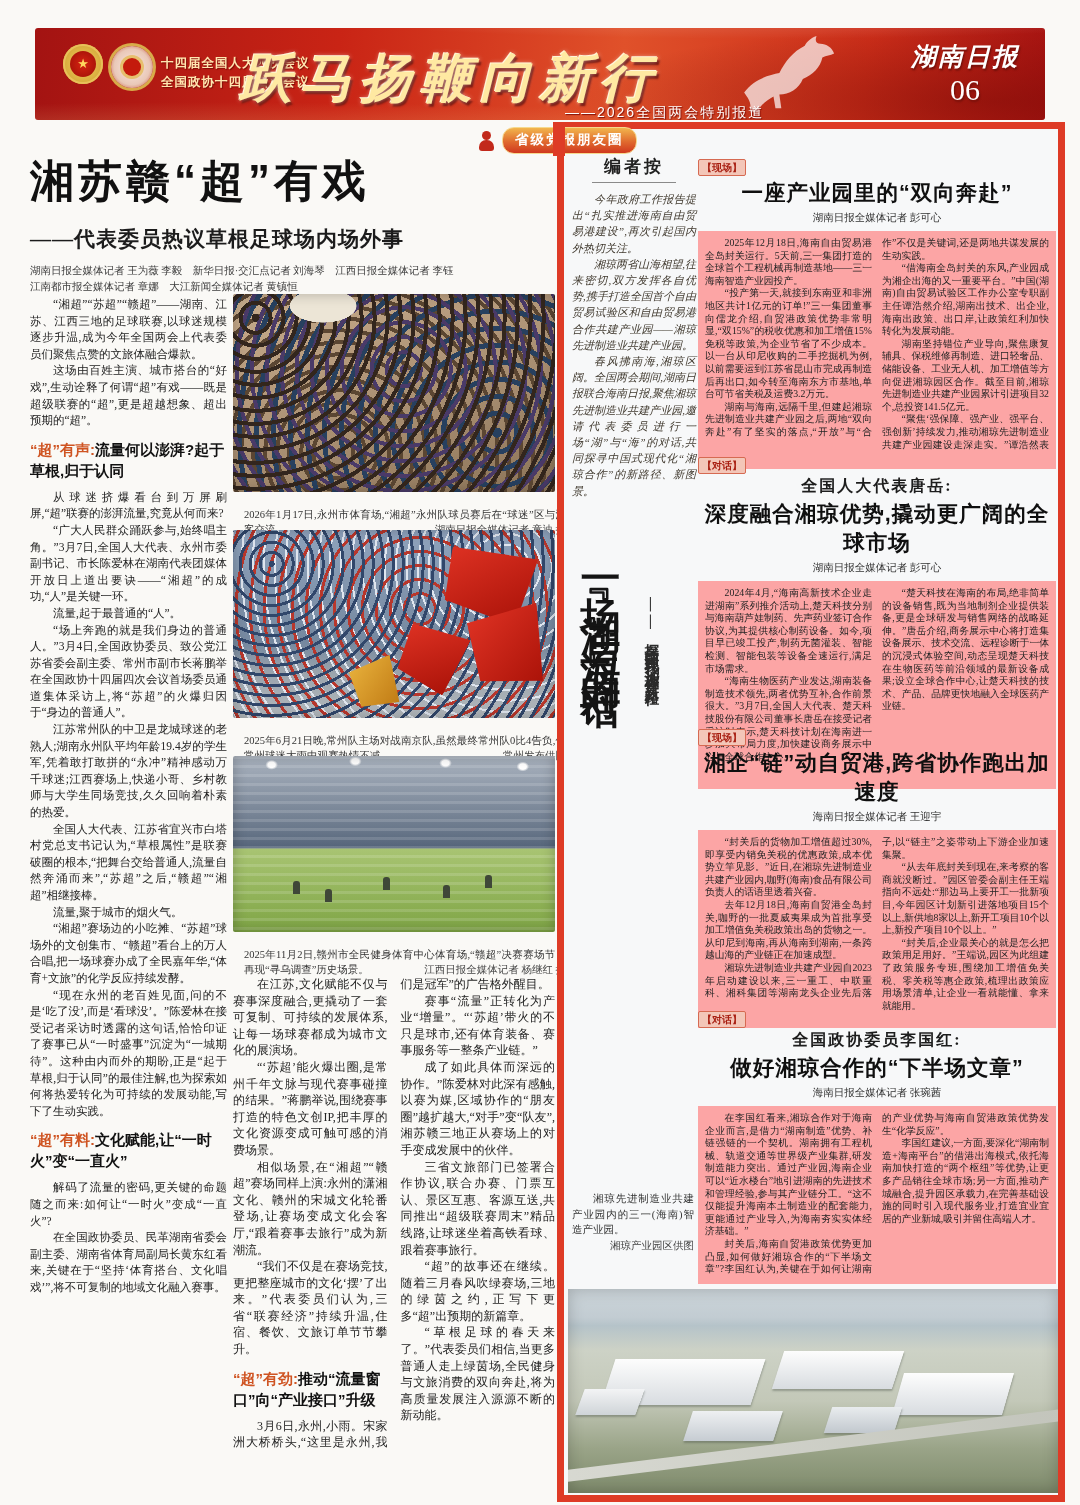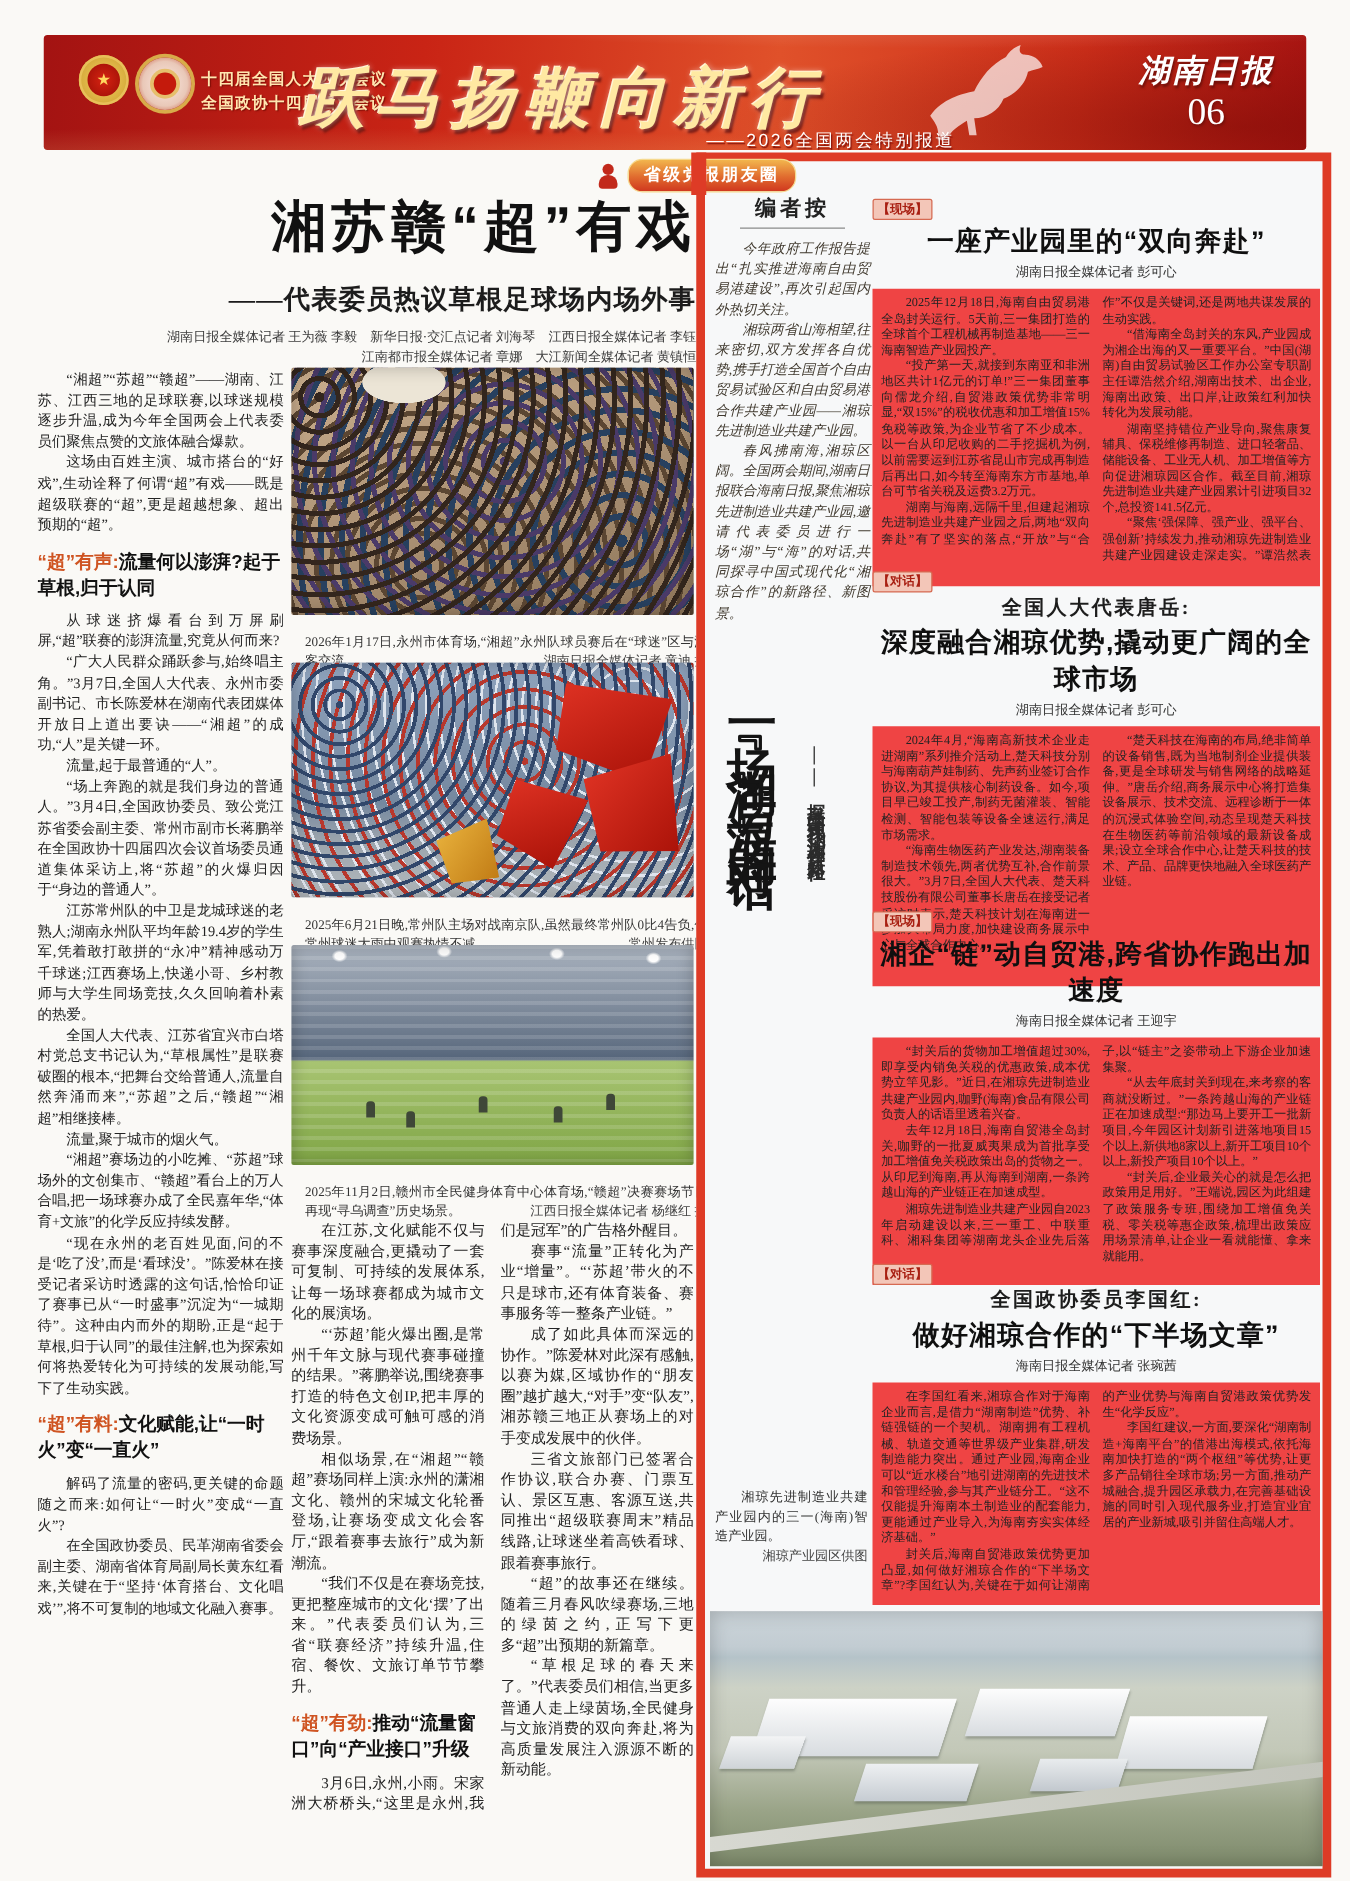--- a/index.html
+++ b/index.html
@@ -33,21 +33,21 @@
   #masthead .pn{font-size:30px;font-family:"Liberation Serif",serif;text-shadow:1px 2px 2px #70100a;}
   
   #badge{position:absolute;left:476px;top:127px;z-index:5;display:flex;align-items:center;gap:4px;}
   #badge .person{width:22px;height:22px;position:relative;}
   #badge .person:before{content:"";position:absolute;left:6px;top:1px;width:9px;height:9px;border-radius:50%;background:#c2291b;}
   #badge .person:after{content:"";position:absolute;left:3px;top:10px;width:15px;height:11px;border-radius:7px 7px 3px 3px;background:#c2291b;}
   #badge .pill{background:linear-gradient(180deg,#f2b54d,#e06a2e 55%,#d0381f);color:#fff;font-weight:bold;
       font-size:13.5px;letter-spacing:2px;padding:3px 12px 4px;border-radius:12px;border:1px solid #f6d98e;}
   #border-patch{position:absolute;left:553px;top:122px;width:12px;height:34px;background:#de3b26;z-index:6;}
   
-  #lhead{position:absolute;left:30px;top:152px;width:527px;text-align:right;}
+  #lhead{position:absolute;left:30px;top:152px;width:527px;text-align:left;}
   #lhead h1{margin:0;font-size:44px;letter-spacing:4px;color:#111;}
   #lhead .dek{margin-top:14px;font-size:21px;font-weight:bold;letter-spacing:1px;color:#1c1c1c;}
   #lhead .by{margin-top:10px;font-size:10.5px;color:#3c3c3c;line-height:16px;}
   .colflow p.bp{margin:0;text-indent:2em;text-align:justify;}
   #lcol1{position:absolute;left:30px;top:296px;width:197px;height:1202px;overflow:hidden;
       font-size:11.5px;line-height:16.6px;}
   #lcol23{position:absolute;left:233px;top:976px;width:322px;height:524px;overflow:hidden;
       font-size:12px;line-height:16.6px;column-count:2;column-gap:13px;}
   .subhead{margin:10px 0 8px;font-size:15px;line-height:21px;font-family:"Liberation Sans","DejaVu Sans",sans-serif;}
   .subhead .red{color:#cf5422;}
@@ -93,21 +93,21 @@
   #vsub{position:absolute;left:78px;top:468px;height:600px;writing-mode:vertical-rl;
       font-size:14.5px;letter-spacing:3px;color:#2b2b2b;font-weight:bold;}
   .art{position:absolute;left:134px;width:358px;}
   .tag{display:inline-block;font-size:10px;font-weight:bold;color:#a81f12;background:#f3c6b8;
       border:1px solid #d66a52;border-radius:2px;padding:0 3px;line-height:15px;
       font-family:"Liberation Sans","DejaVu Sans",sans-serif;}
   .kicker{text-align:center;font-size:16px;font-weight:bold;letter-spacing:2px;margin:2px 0 2px;color:#1d1d1d;}
   .art h2{margin:2px 0 4px;text-align:center;font-size:21.5px;letter-spacing:1px;color:#0f0f0f;
       font-family:"Liberation Sans","DejaVu Sans",sans-serif;}
   .art .by{text-align:center;font-size:10.5px;color:#333;margin-bottom:6px;}
-  .abody{background:#ef4444;padding:6px 7px;box-sizing:border-box;overflow:hidden;
+  .abody{background:#fca5a5;padding:6px 7px;box-sizing:border-box;overflow:hidden;
       font-size:9.8px;line-height:12.6px;column-count:2;column-gap:10px;column-fill:auto;}
   #artA{top:28px;} #artA .abody{height:238px;}
   #artB{top:326px;} #artB .abody{height:208px;}
   #artC{top:598px;} #artC .abody{height:198px;}
   #artD{top:880px;} #artD .abody{height:178px;}
   #rcap{position:absolute;left:8px;top:1062px;width:122px;font-size:10.5px;line-height:15.5px;color:#333;text-align:justify;}
   #rcap .ct{text-indent:2em;}
   #rcap .credit{text-align:right;color:#444;}
   #aerial{position:absolute;left:4px;top:1160px;width:490px;height:204px;overflow:hidden;
       box-shadow:inset 0 0 16px rgba(0,0,0,.22);
@@ -264,21 +264,21 @@
 
     <div class="art" id="artC">
       <span class="tag">【现场】</span>
       
       <h2>湘企“链”动自贸港,跨省协作跑出加速度</h2>
       <div class="by">海南日报全媒体记者 王迎宇</div>
       <div class="abody colflow">
           <p class="bp">“封关后的货物加工增值超过30%,即享受内销免关税的优惠政策,成本优势立竿见影。”近日,在湘琼先进制造业共建产业园内,咖野(海南)食品有限公司负责人的话语里透着兴奋。</p>
           <p class="bp">去年12月18日,海南自贸港全岛封关,咖野的一批夏威夷果成为首批享受加工增值免关税政策出岛的货物之一。从印尼到海南,再从海南到湖南,一条跨越山海的产业链正在加速成型。</p>
           <p class="bp">湘琼先进制造业共建产业园自2023年启动建设以来,三一重工、中联重科、湘科集团等湖南龙头企业先后落子,以“链主”之姿带动上下游企业加速集聚。</p>
-          <p class="bp">“从去年底封关到现在,来考察的客商就没断过。”一条跨越山海的产业链正在加速成型:“那边马上要开工一批新项目,今年园区计划新引进落地项目15个以上,新供地8家以上,新开工项目10个以上,新投产项目10个以上。”</p>
+          <p class="bp">“从去年底封关到现在,来考察的客商就没断过。”园区管委会副主任王端指向不远处:“那边马上要开工一批新项目,今年园区计划新引进落地项目15个以上,新供地8家以上,新开工项目10个以上,新投产项目10个以上。”</p>
           <p class="bp">“封关后,企业最关心的就是怎么把政策用足用好。”王端说,园区为此组建了政策服务专班,围绕加工增值免关税、零关税等惠企政策,梳理出政策应用场景清单,让企业一看就能懂、拿来就能用。</p>
         </div>
     </div>
 
     <div class="art" id="artD">
       <span class="tag">【对话】</span>
       <div class="kicker">全国政协委员李国红:</div>
       <h2>做好湘琼合作的“下半场文章”</h2>
       <div class="by">海南日报全媒体记者 张琬茜</div>
       <div class="abody colflow">

